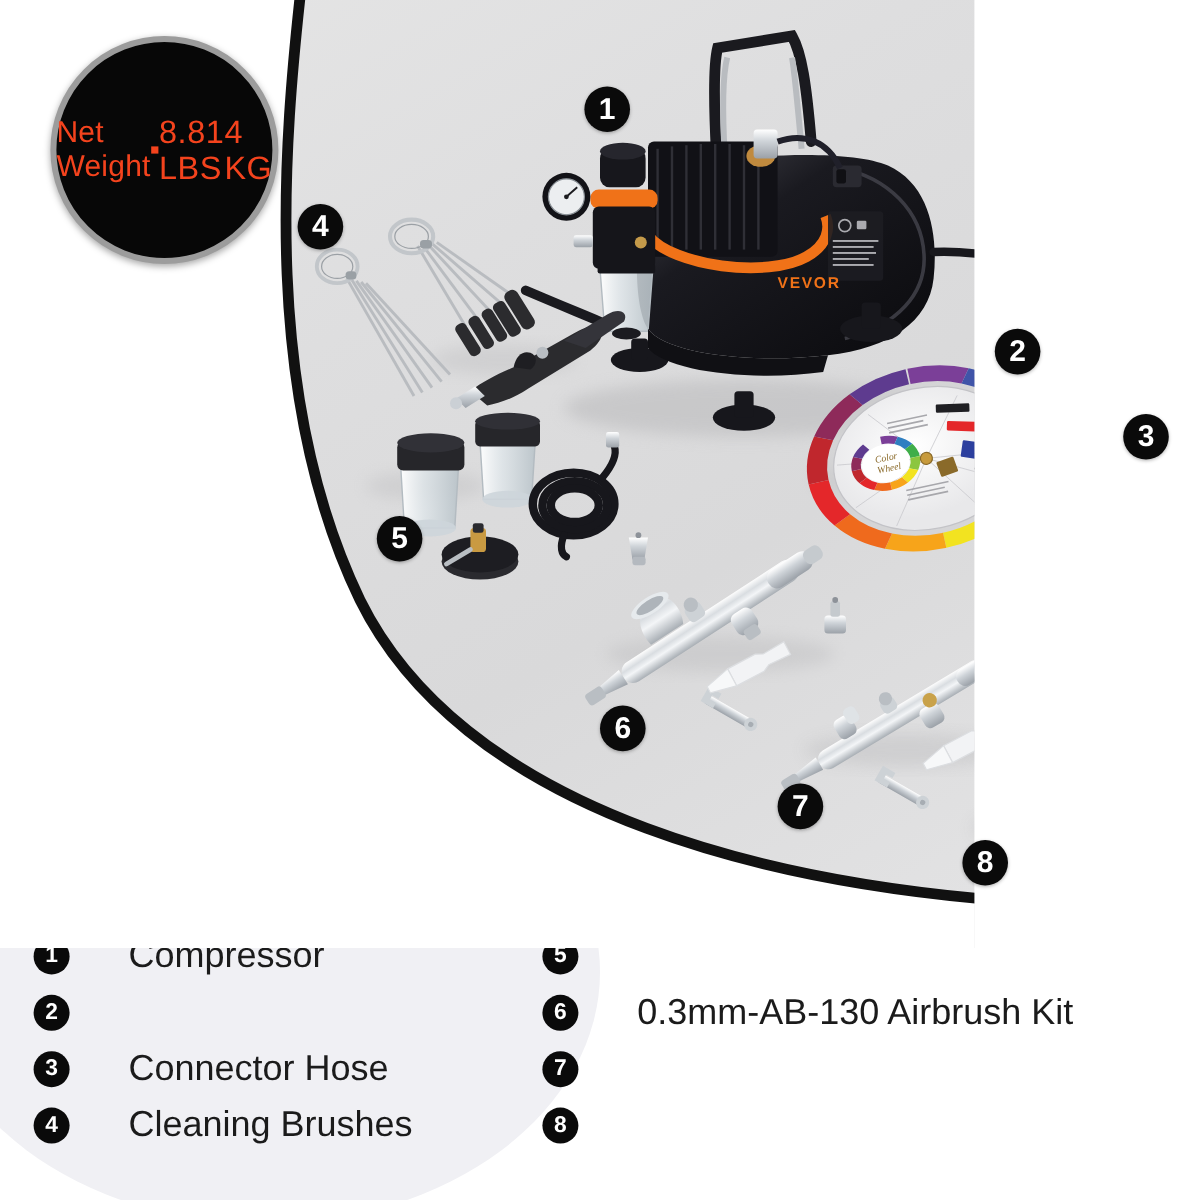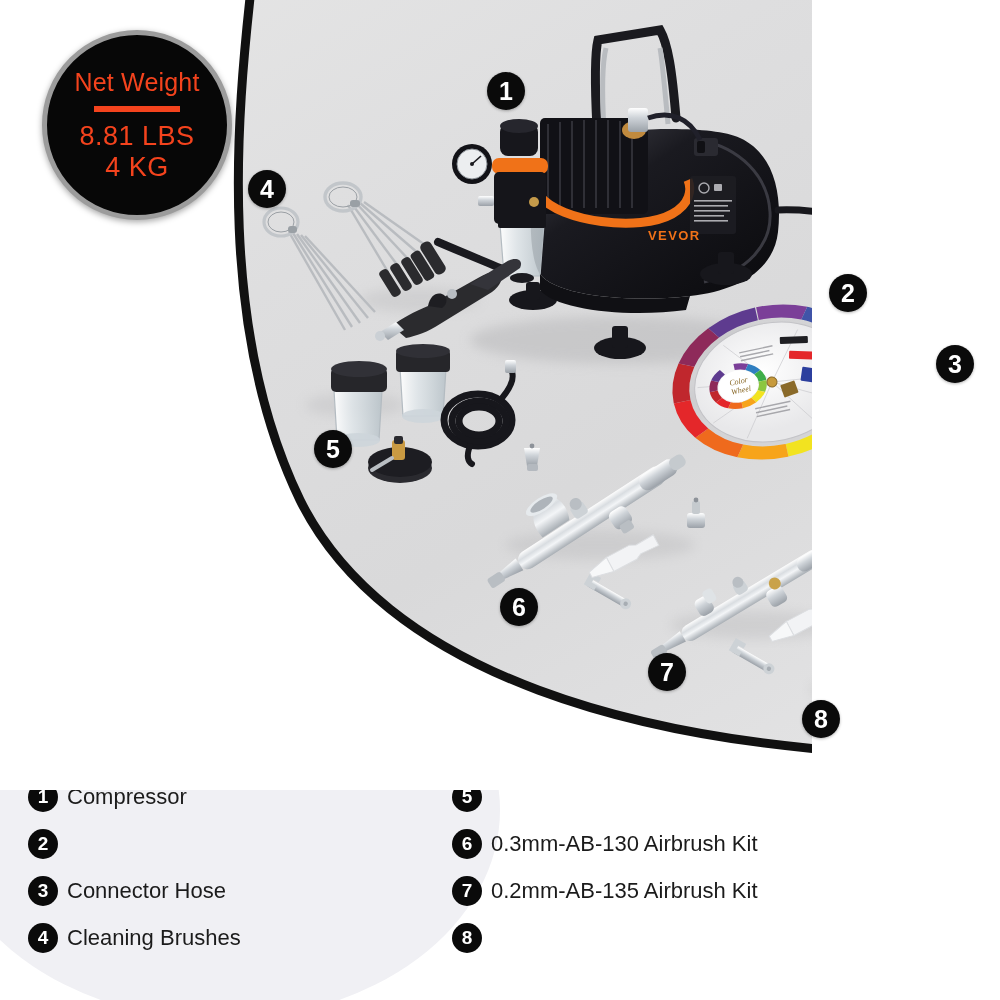--- a/index.html
+++ b/index.html
@@ -25,21 +25,21 @@
   }
 
   
   .net-weight {
     position: absolute;
     left: 42px; top: 30px;
     width: 190px; height: 190px;
     border-radius: 50%;
     background: #070707;
     border: 5px solid #9c9c9c;
-    display: flex; flex-direction: column;
+    display: flex; flex-direction: row;
     align-items: center; justify-content: center;
     color: #f4431d;
     z-index: 40;
     box-shadow: 0 2px 6px rgba(0,0,0,.35);
   }
   .nw-title { font-size: 25px; font-weight: 400; letter-spacing: .2px; }
   .nw-rule { width: 86px; height: 6px; background: #f4431d; margin: 9px 0 9px; }
   .nw-lbs, .nw-kg {
     font-size: 27px; font-weight: 400;
     font-family: "Liberation Sans Narrow", "Liberation Sans", sans-serif;
@@ -93,22 +93,23 @@
   }
   .legend-num {
     flex: 0 0 auto;
     width: 30px; height: 30px; border-radius: 50%;
     background: #0a0a0a; color: #fff;
     display: flex; align-items: center; justify-content: center;
     font-size: 19px; font-weight: 700;
     margin-right: 9px;
   }
   .legend-label {
-    font-size: 22px; color: #1b1b1b; white-space: nowrap;
+    font-size: 30px; color: #1b1b1b; white-space: nowrap;
     font-weight: 400;
+    margin-left: 40px;
   }
 
   
   .art { position: absolute; z-index: 15; }
 </style>
 </head>
 <body>
 
 <div id="stage">
 
@@ -564,20 +565,19 @@
   <div class="legend legend-right" id="legend-right">
       <div class="legend-row">
         <div class="legend-num">5</div>
       </div>
       <div class="legend-row">
         <div class="legend-num">6</div>
         <div class="legend-label">0.3mm-AB-130 Airbrush Kit</div>
       </div>
       <div class="legend-row">
         <div class="legend-num">7</div>
-        <div class="legend-label">0.2mm-AB-135 Airbrush Kit</div>
       </div>
       <div class="legend-row">
         <div class="legend-num">8</div>
       </div>
     </div>
 
 </div>
 
 </body></html>

